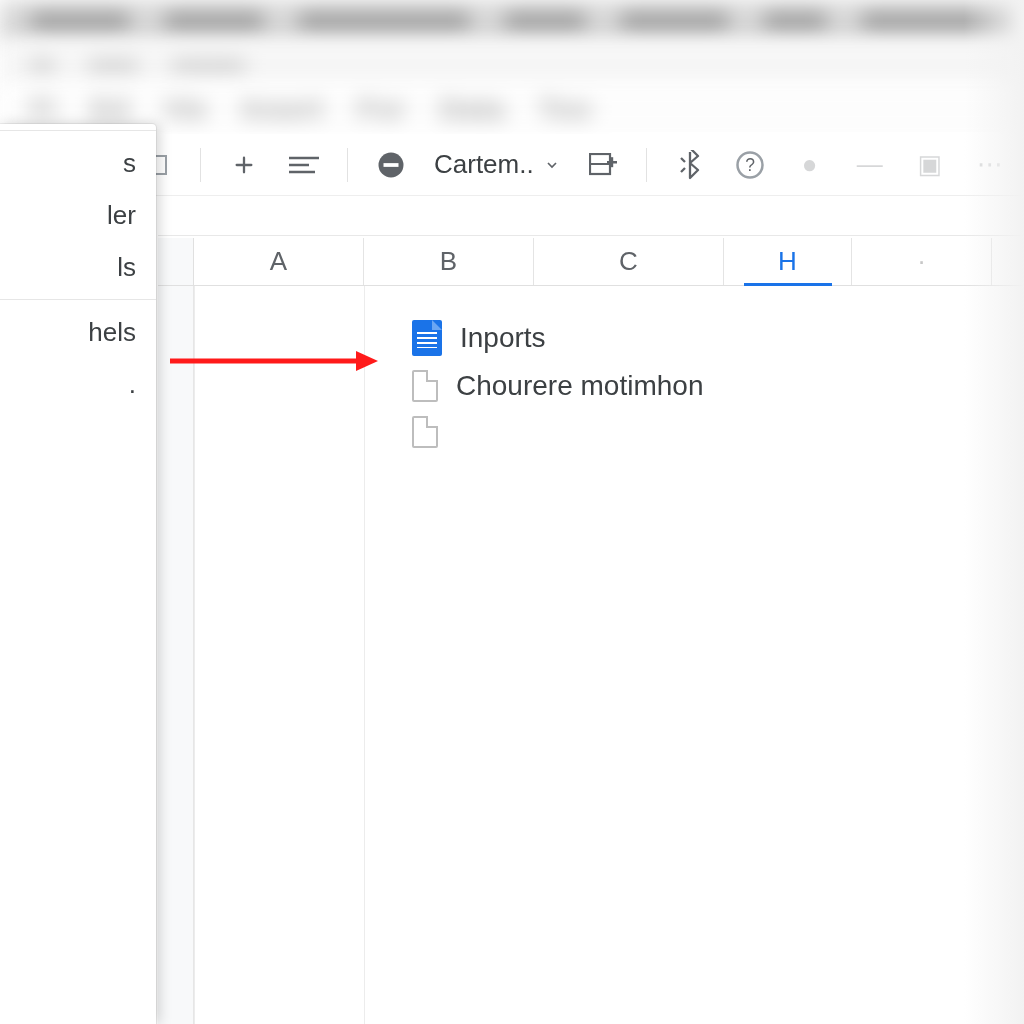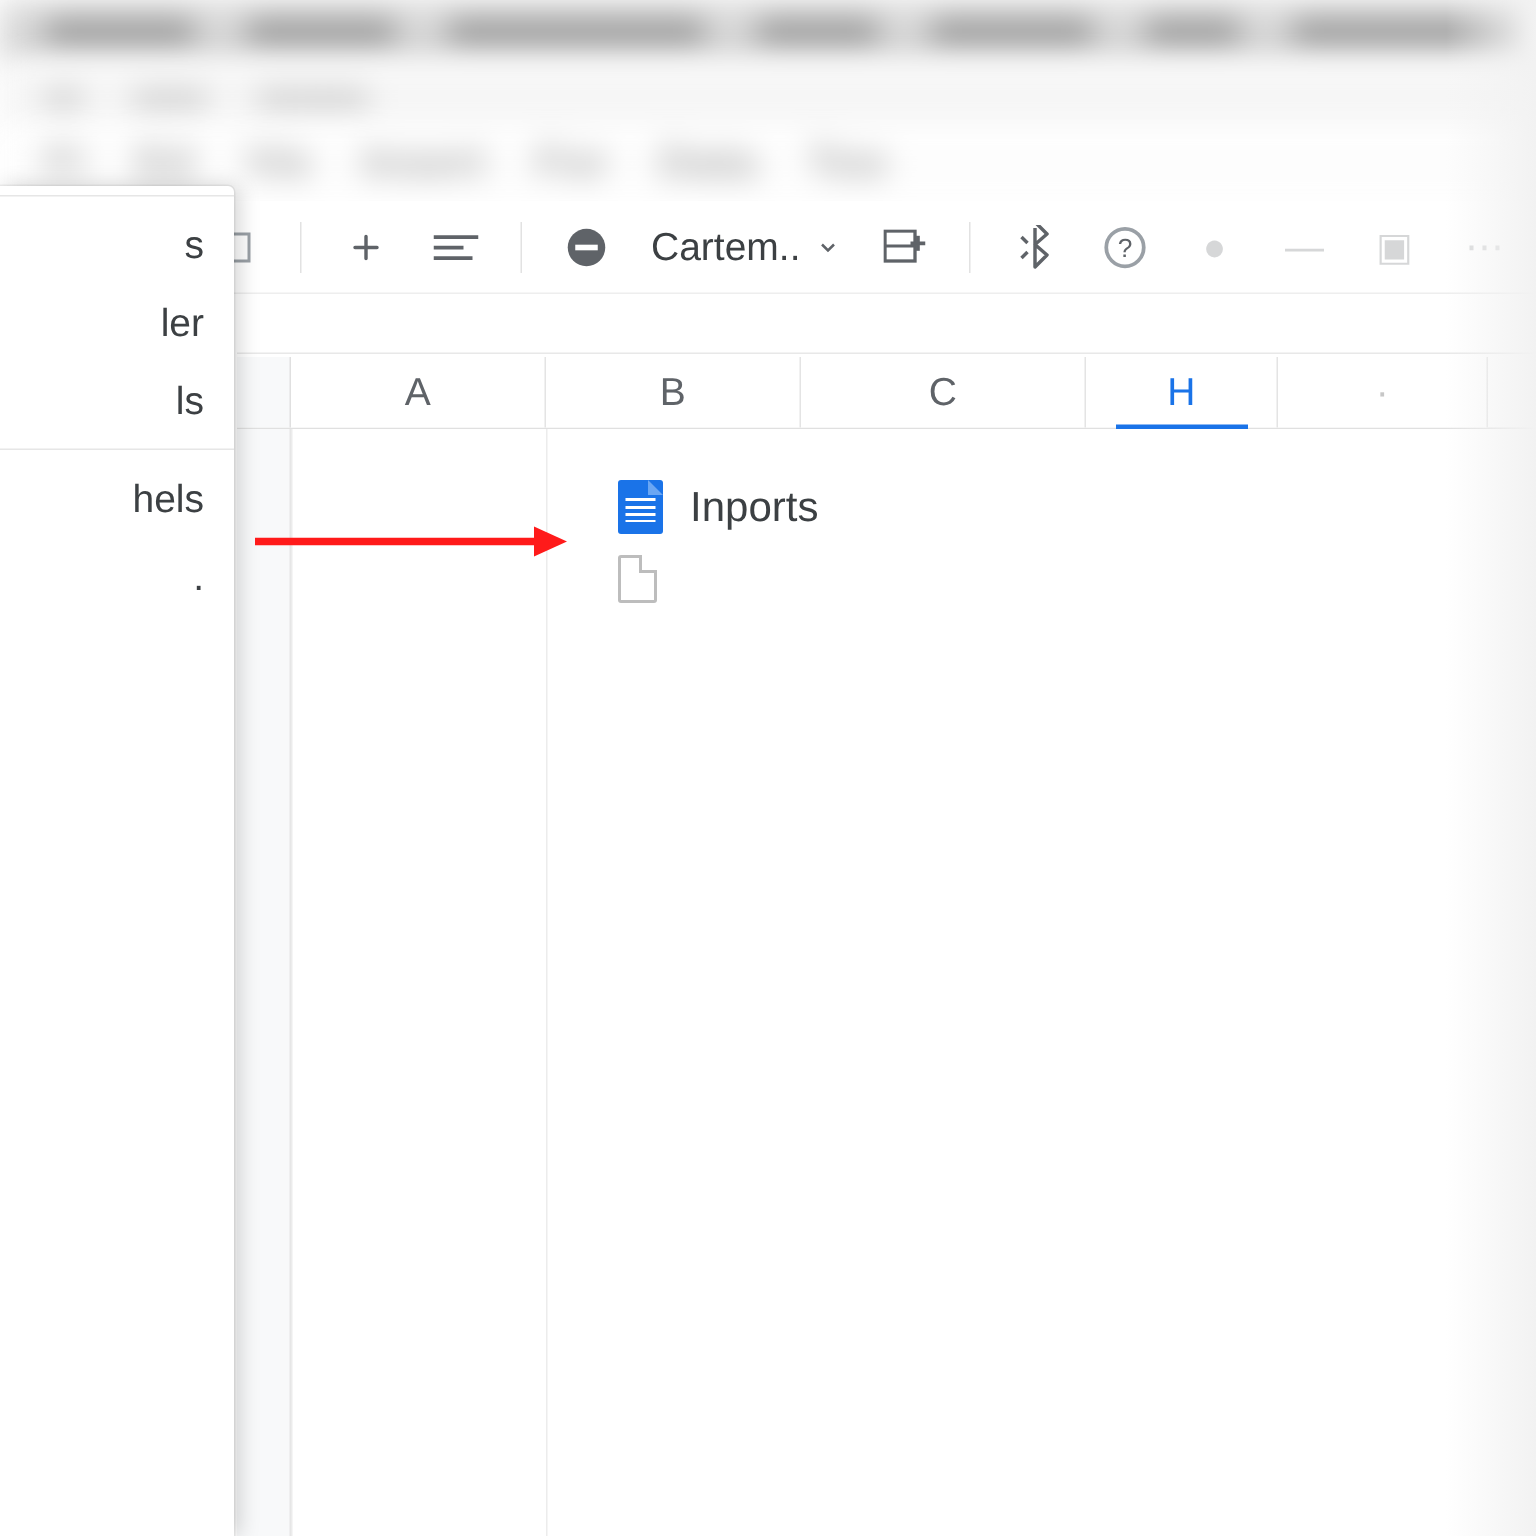--- a/index.html
+++ b/index.html
@@ -251,16 +251,20 @@
 
 <div class="popover">
   <div class="row">
     <span class="doc-icon">
         <span class="lines"></span>
       </span>
     <span>Inports</span>
   </div>
   <div class="row">
     <span class="file-icon"></span>
+    <span>Chourere motimhon</span>
   </div>
+  <div class="row">
+    <span class="file-icon"></span>
+  </div>
 </div>
 
 <div class="right-fade"></div>
 
 </body></html>

